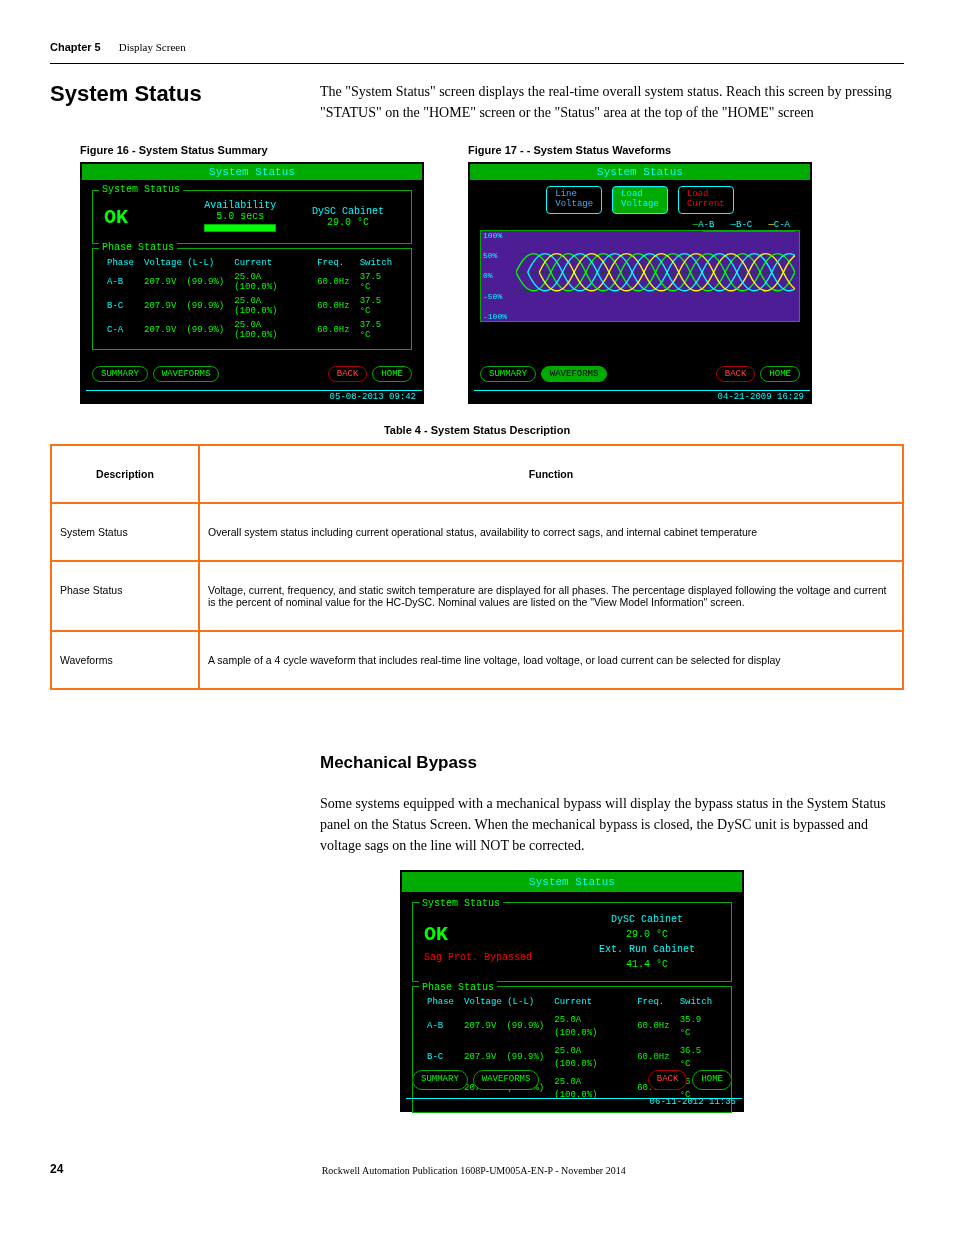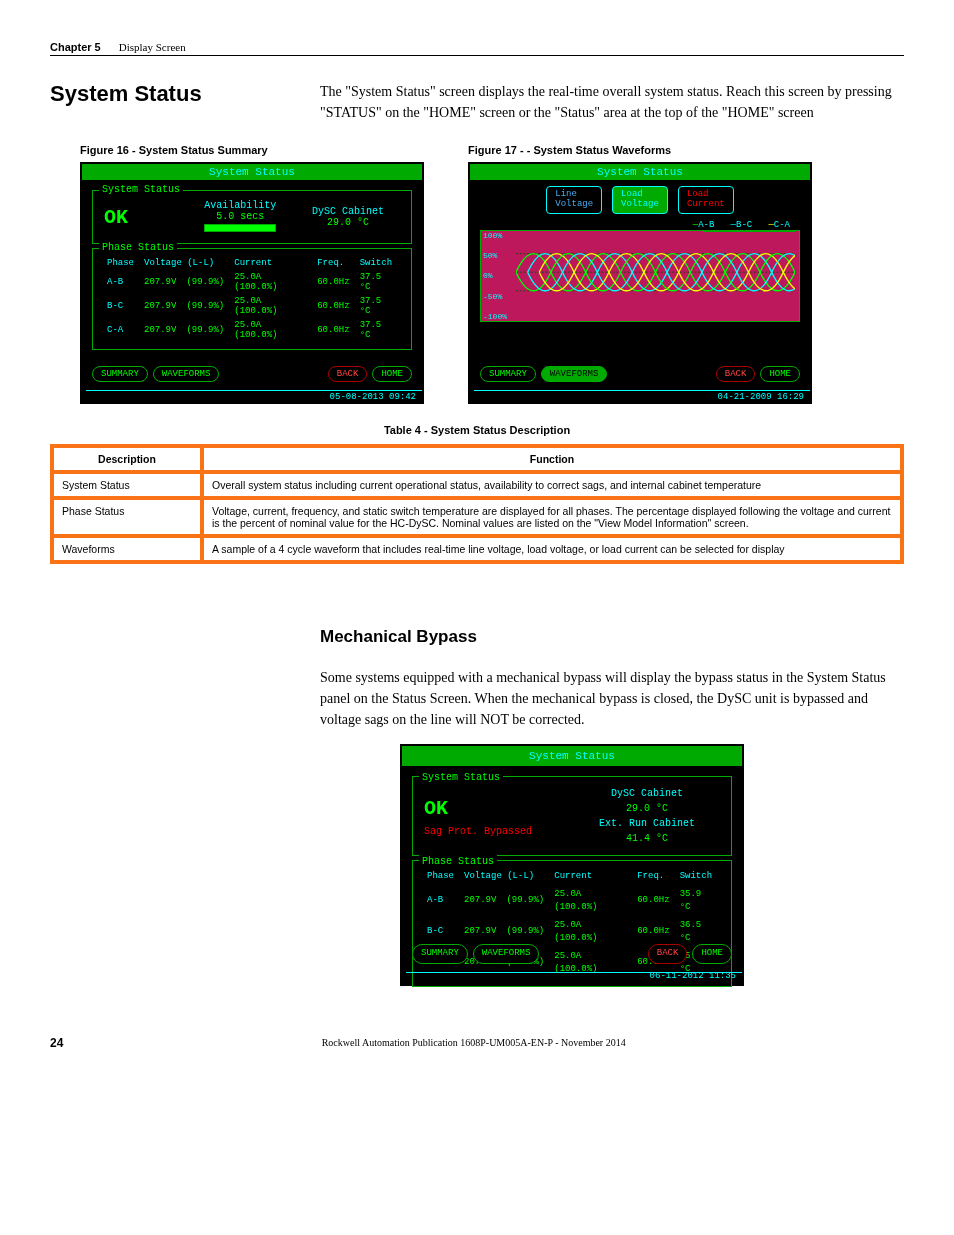--- a/index.html
+++ b/index.html
@@ -1,16 +1,16 @@
 <!DOCTYPE html>
 <html><head>
 <meta charset="utf-8">
 <style>
 body { margin: 0; padding: 40px 50px; font-family: Georgia, 'Times New Roman', serif; background: #fff; color: #000; width: 854px; font-size: 13px; }
-.chapter-header { font-size: 12px; border-bottom: 1px solid #000; padding-bottom: 0; margin-bottom: 25px; }
+.chapter-header { font-size: 12px; border-bottom: 1px solid #000; padding-bottom: 8px; margin-bottom: 17px; }
 .chapter-header b { font-family: Arial, sans-serif; font-size: 11px; font-weight: bold; }
 .chapter-header span { font-size: 11px; margin-left: 15px; }
 .section-title { font-family: Arial, sans-serif; font-size: 22px; font-weight: bold; }
 .two-col { display: flex; gap: 30px; margin-bottom: 15px; }
 .left-col { width: 240px; flex-shrink: 0; }
 .right-col { flex: 1; font-size: 14px; line-height: 1.5; }
 .figure-caption { font-family: Arial, sans-serif; font-size: 11px; font-weight: bold; margin: 6px 0; }
 .figures-row { display: flex; gap: 40px; margin-left: 30px; }
 .figure-box { width: 348px; }
 
@@ -31,35 +31,35 @@
 .screen-btn.red { color: #f44; border-color: #a00; }
 .screen-btn.active { background: #0a0; color: #000; }
 .screen-footer { position: absolute; bottom: 0; right: 6px; color: #0ff; font-size: 9px; }
 .screen-footer-line { position: absolute; bottom: 0; left: 4px; right: 0; border-top: 1px solid #0ff; height: 11px; }
 
 
 .wave-btns { display: flex; gap: 10px; padding: 6px; justify-content: center; }
 .wave-tab { border: 1px solid #0ff; border-radius: 4px; padding: 3px 8px; font-size: 9px; text-align: left; line-height: 1.1; }
 .wave-tab.active { background: #0a0; }
 .legend-row { font-size: 9px; padding: 0 20px; text-align: right; }
-.chart-area { border: 1px solid #0a0; margin: 0 10px; height: 90px; position: relative; background: #be185d; overflow: hidden; }
+.chart-area { border: 1px solid #0a0; margin: 0 10px; height: 90px; position: relative; background: #4c1d95; overflow: hidden; }
 .chart-label { position: absolute; top: -10px; right: 4px; font-size: 8px; color: #0ff; background:#000; border:1px solid #0a0; padding:0 2px; }
 .y-axis { position: absolute; left: 2px; top: 0; bottom: 0; font-size: 8px; color: #0ff; display: flex; flex-direction: column; justify-content: space-between; }
 .waves { position: absolute; left: 35px; right: 4px; top: 4px; bottom: 4px; }
 
 
 .table-caption { font-family: Arial, sans-serif; font-size: 11px; font-weight: bold; text-align: center; margin: 20px 0 8px; }
 .desc-table { border-collapse: collapse; width: 100%; font-family: Arial, sans-serif; font-size: 10.5px; }
-.desc-table th, .desc-table td { border: 4px solid #f97316; padding: 5px 8px; text-align: left; vertical-align: top; }
+.desc-table th, .desc-table td { border: 2px solid #f97316; padding: 22px 8px; text-align: left; vertical-align: top; }
 .desc-table th { text-align: center; font-weight: bold; }
 .desc-table td:first-child { width: 130px; }
 
 h3.sub { font-family: Arial, sans-serif; font-size: 17px; font-weight: bold; margin-top: 30px; }
 
-.footer-row { display: flex; justify-content: space-between; margin-top: 50px; font-size: 11px; align-items: center; }
+.footer-row { display: flex; justify-content: space-between; margin-top: 50px; font-size: 11px; align-items: flex-end; }
 .page-num { font-family: Arial, sans-serif; font-weight: bold; font-size: 12px; }
 .pub { font-size: 10px; }
 </style>
 </head>
 <body>
 
 <div class="chapter-header">
   <b>Chapter 5</b>
   <span>Display Screen</span>
 </div>

